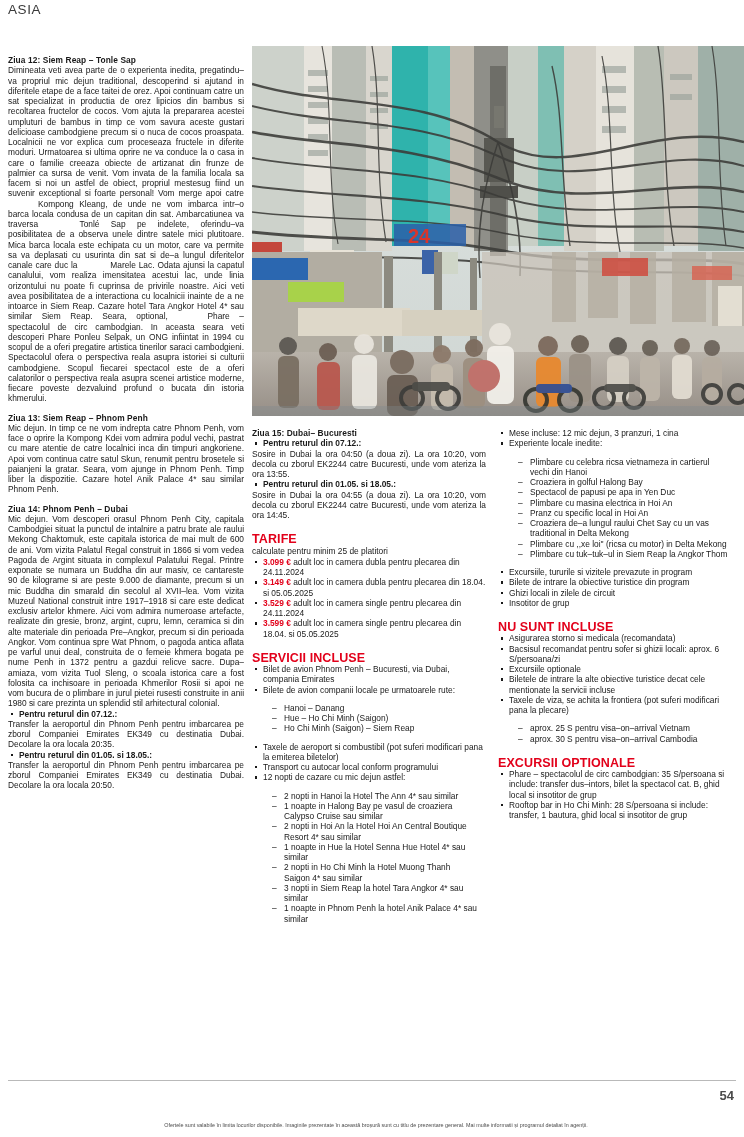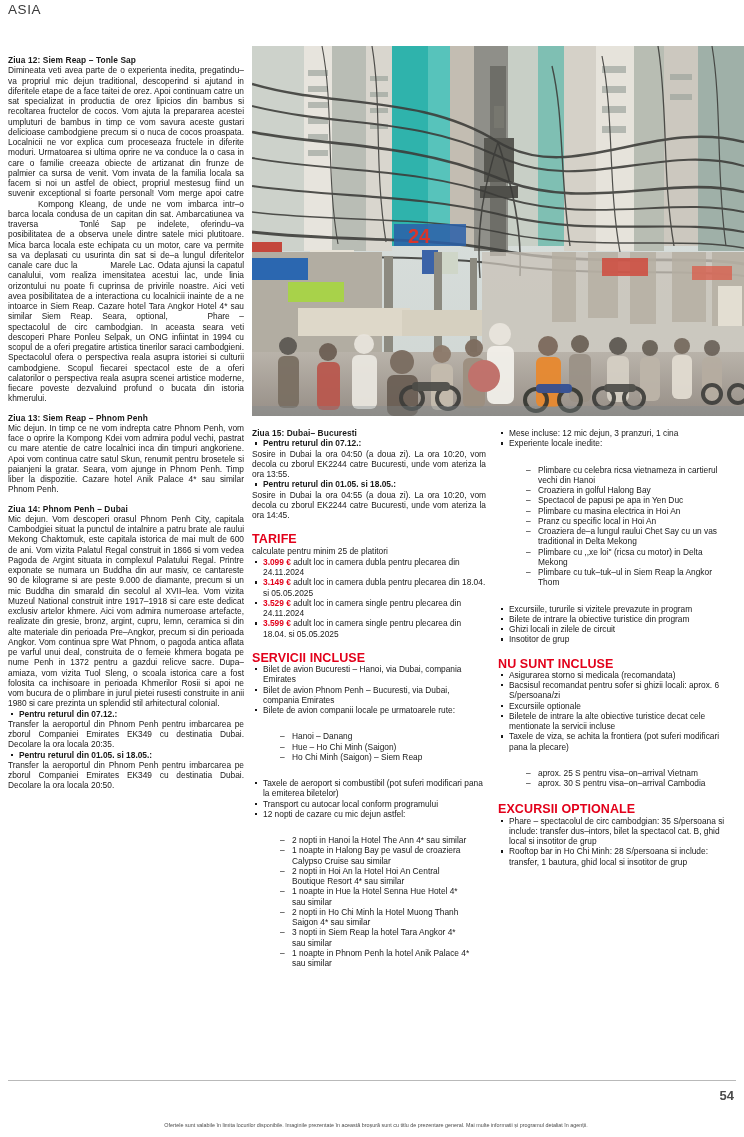--- a/index.html
+++ b/index.html
@@ -92,21 +92,21 @@
   ul.l1 > li::before {
     content: "";
     position: absolute;
     left: 3px;
     top: 4.1px;
     width: 2.2px;
     height: 2.2px;
     background: #1a1a1a;
   }
   ul.l2 {
-    margin: 16px;
+    margin: 8px;
     padding: 0;
     list-style: none;
   }
   ul.l2 > li {
     position: relative;
     padding-left: 13px;
     text-align: left;
   }
   ul.l2 > li::before {
     content: "–";
@@ -342,21 +342,20 @@
     <p class="sub-note">calculate pentru minim 25 de platitori</p>
     <ul class="l1">
       <li><span class="price">3.099 €</span><span> adult loc in camera dubla pentru plecarea din 24.11.2024</span></li>
       <li><span class="price">3.149 €</span><span> adult loc in camera dubla pentru plecarea din 18.04. si 05.05.2025</span></li>
       <li><span class="price">3.529 €</span><span> adult loc in camera single pentru plecarea din 24.11.2024</span></li>
       <li><span class="price">3.599 €</span><span> adult loc in camera single pentru plecarea din 18.04. si 05.05.2025</span></li>
     </ul>
 
     <p class="red-head">SERVICII INCLUSE</p>
     <ul class="l1">
-      <li><span>Bilet de avion Bucuresti – Hanoi, via Dubai, compania Emirates</span></li>
       <li><span>Bilet de avion Phnom Penh – Bucuresti, via Dubai, compania Emirates</span></li>
       <li><span>Bilete de avion companii locale pe urmatoarele rute:</span>
         <ul class="l2">
           <li>Hanoi – Danang</li>
           <li>Hue – Ho Chi Minh (Saigon)</li>
           <li>Ho Chi Minh (Saigon) – Siem Reap</li>
         </ul>
       </li>
       <li><span>Taxele de aeroport si combustibil (pot suferi modificari pana la emiterea biletelor)</span></li>
       <li><span>Transport cu autocar local conform programului</span></li>

